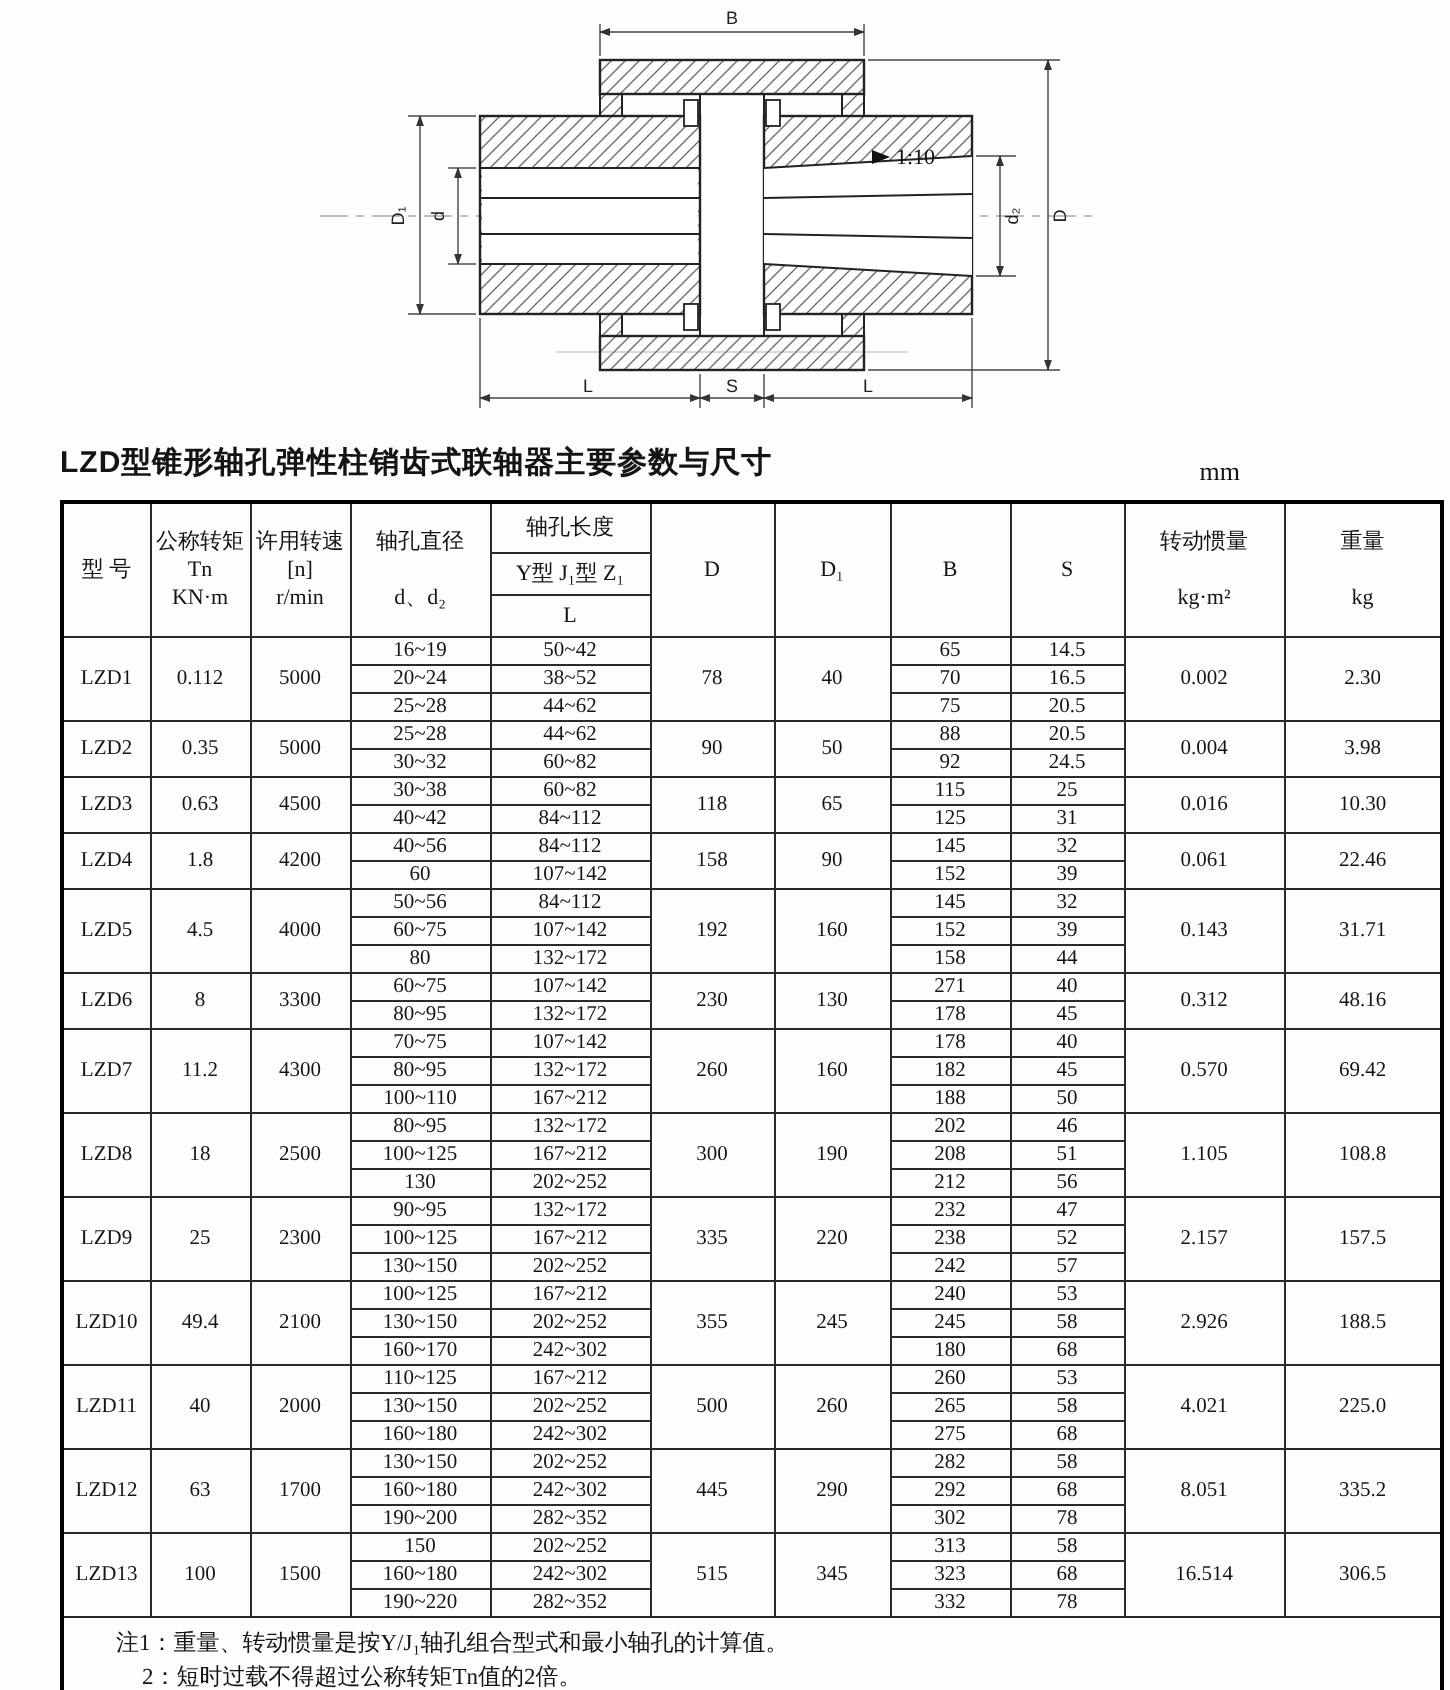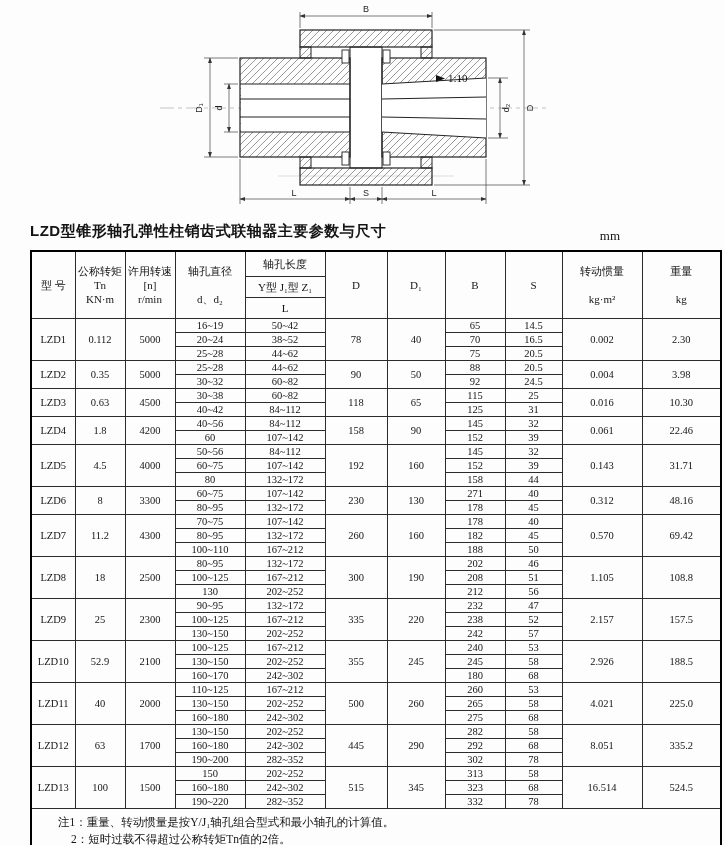--- a/index.html
+++ b/index.html
@@ -378,21 +378,21 @@
           <td>52</td>
         </tr>
         <tr>
           <td>130~150</td>
           <td>202~252</td>
           <td>242</td>
           <td>57</td>
         </tr>
         <tr>
           <td rowspan="3">LZD10</td>
-          <td rowspan="3">52.9</td>
+          <td rowspan="3">49.4</td>
           <td rowspan="3">2100</td>
           <td>100~125</td>
           <td>167~212</td>
           <td rowspan="3">355</td>
           <td rowspan="3">245</td>
           <td>240</td>
           <td>53</td>
           <td rowspan="3">2.926</td>
           <td rowspan="3">188.5</td>
         </tr>
@@ -462,21 +462,21 @@
           <td rowspan="3">LZD13</td>
           <td rowspan="3">100</td>
           <td rowspan="3">1500</td>
           <td>150</td>
           <td>202~252</td>
           <td rowspan="3">515</td>
           <td rowspan="3">345</td>
           <td>313</td>
           <td>58</td>
           <td rowspan="3">16.514</td>
-          <td rowspan="3">524.5</td>
+          <td rowspan="3">306.5</td>
         </tr>
         <tr>
           <td>160~180</td>
           <td>242~302</td>
           <td>323</td>
           <td>68</td>
         </tr>
         <tr>
           <td>190~220</td>
           <td>282~352</td>

